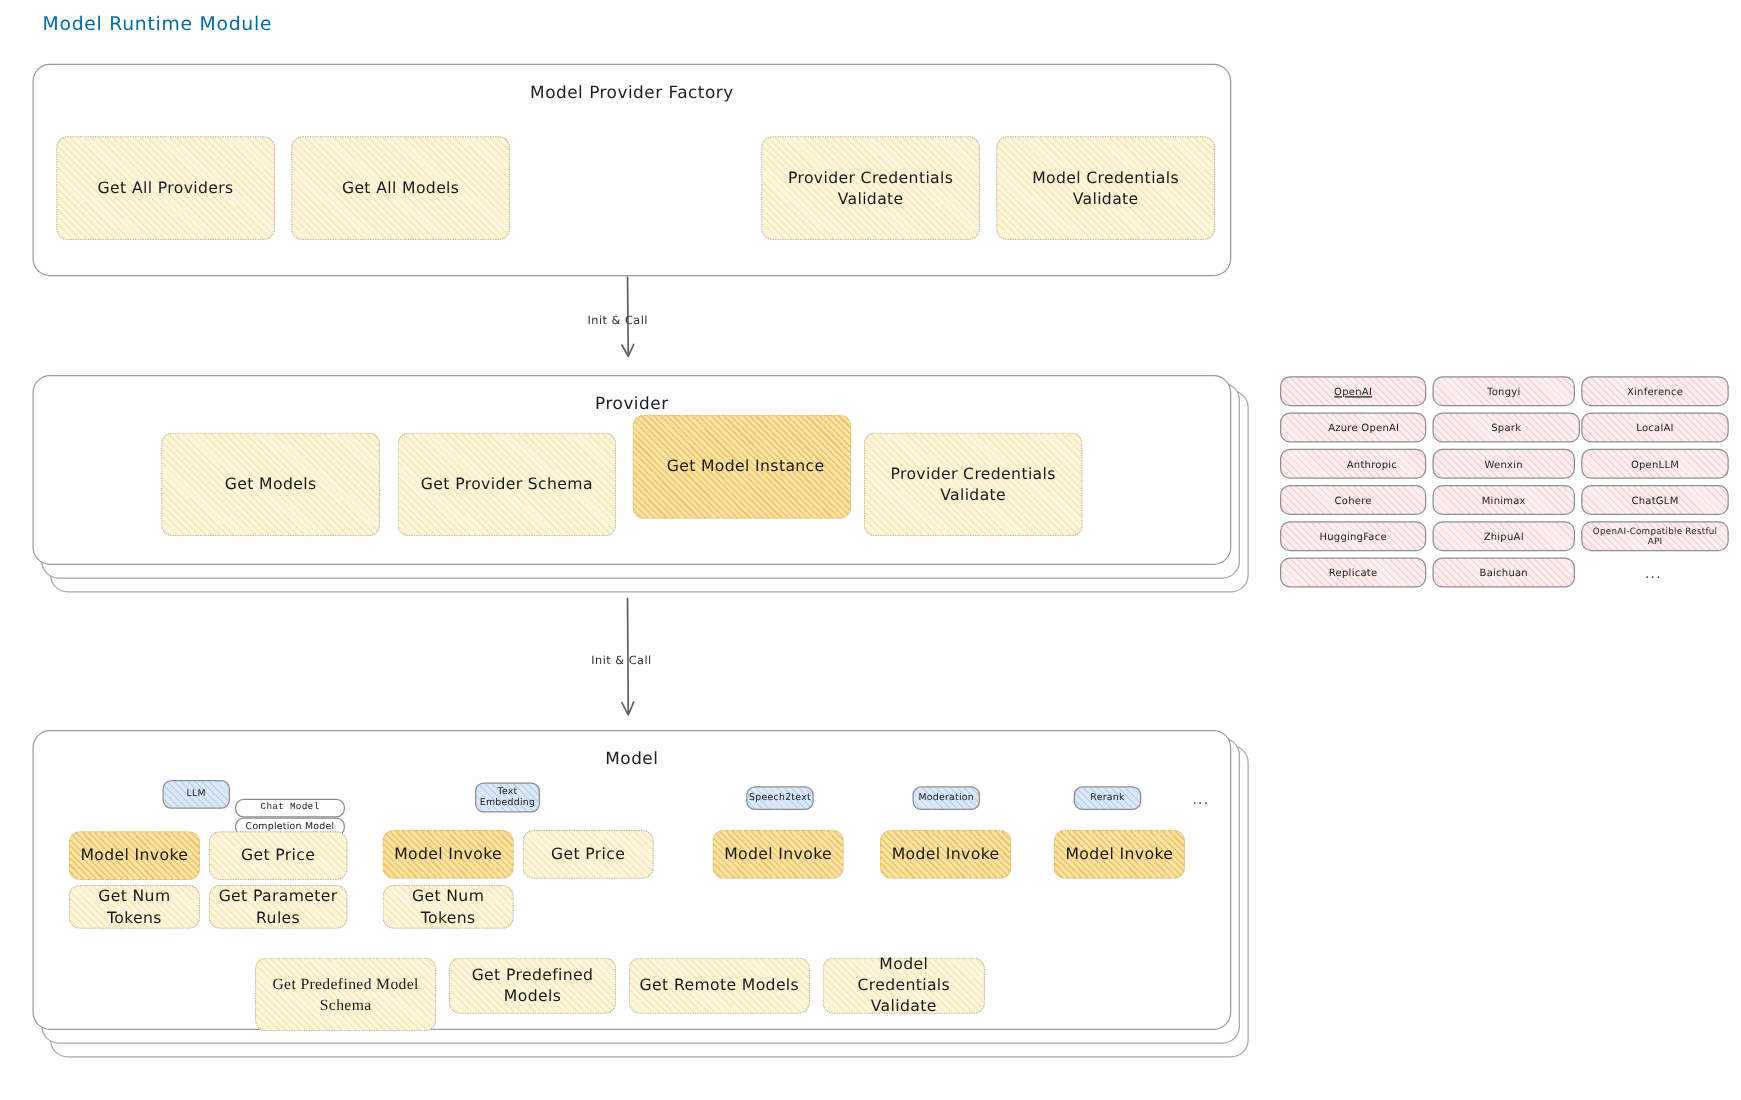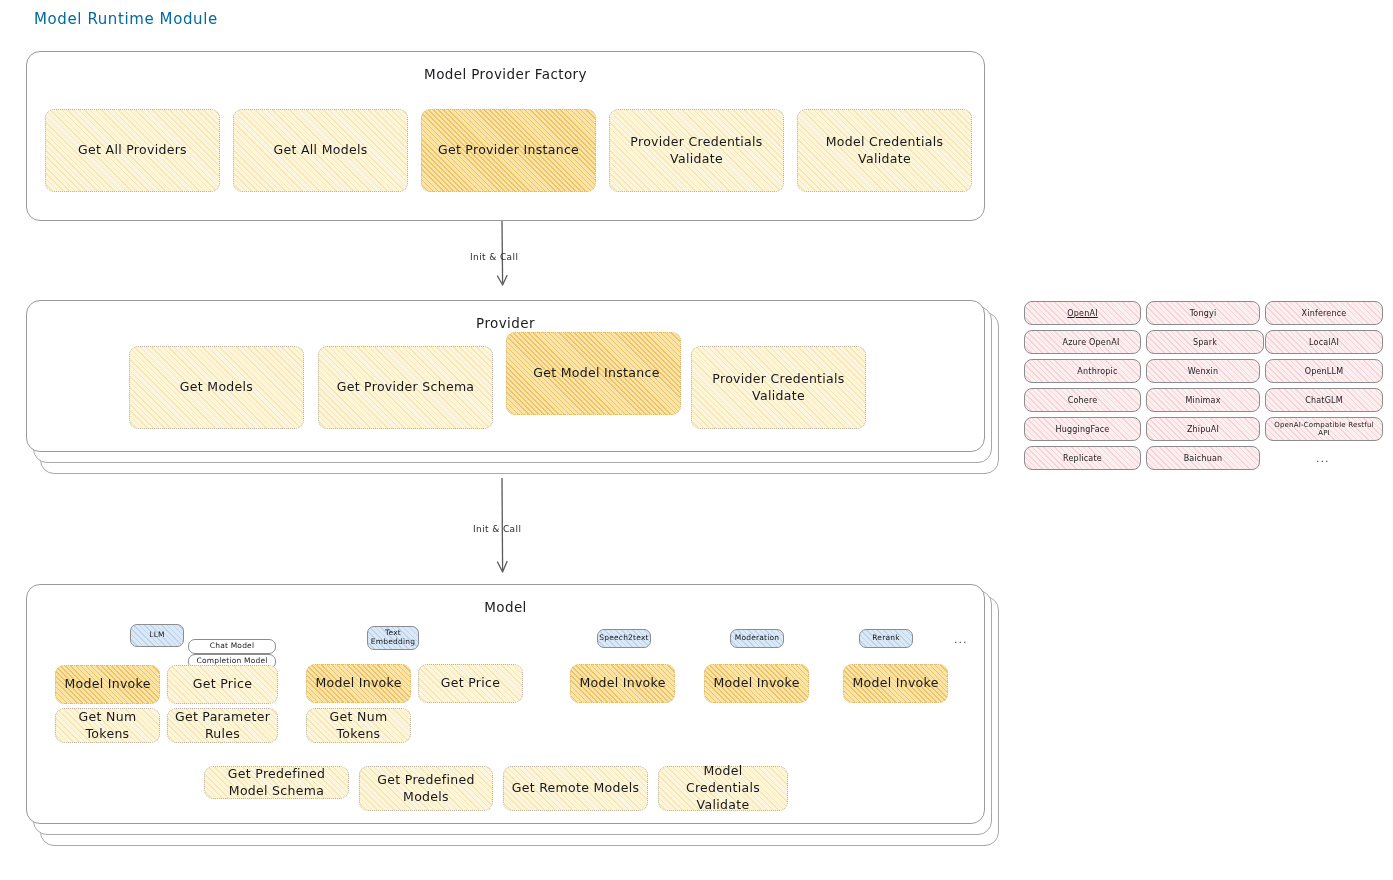--- a/index.html
+++ b/index.html
@@ -108,21 +108,20 @@
 
 <div id="page-title">Model Runtime Module</div>
 
 <div class="panel" style="left:26px;top:51px;width:959px;height:170px;">
   <div class="panel-title">Model Provider Factory</div>
 
   <div class="hbox light" style="left:18px;top:57px;width:175px;height:83px;">Get All Providers</div>
 
   <div class="hbox light" style="left:206px;top:57px;width:175px;height:83px;">Get All Models</div>
 
-  <div class="hbox strong" style="left:394px;top:57px;width:175px;height:83px;">Get Provider Instance</div>
 
   <div class="hbox light" style="left:582px;top:57px;width:175px;height:83px;">Provider Credentials Validate</div>
 
   <div class="hbox light" style="left:770px;top:57px;width:175px;height:83px;">Model Credentials Validate</div>
 </div>
 
 <svg class="arrow" style="left:490px;top:221px;" width="30" height="80" viewBox="0 0 30 80">
   <path d="M12,0 L12.6,62" stroke="#58595c" stroke-width="1.3" fill="none"></path>
   <path d="M7.5,55 L12.6,64 L17,54.5" stroke="#58595c" stroke-width="1.3" fill="none" stroke-linecap="round" stroke-linejoin="round"></path>
 </svg>
@@ -174,41 +173,41 @@
 <div class="arrow-label" style="left:473px;top:524px;">Init &amp; Call</div>
 
 <div class="stack-layer" style="left:40px;top:596px;width:959px;height:250px;"></div>
 <div class="stack-layer" style="left:33px;top:590px;width:959px;height:245px;"></div>
 
 <div class="panel" style="left:26px;top:584px;width:959px;height:240px;z-index:2;">
   <div class="panel-title">Model</div>
 
   <div class="mtag blue" style="left:103px;top:39px;width:54px;height:23px;">LLM</div>
   <div class="mtag plain" style="left:161px;top:36px;width:88px;height:15px;margin-top:33px;">Completion Model</div>
-  <div class="mtag plain" style="left:161px;top:54px;width:88px;height:15px;">Chat Model</div>
+  <div class="mtag plain" style="left:161px;top:54px;width:88px;height:15px;font-family:Liberation Mono, monospace;">Chat Model</div>
 
   <div class="hbox strong" style="left:28px;top:80px;width:105px;height:39px;">Model Invoke</div>
   <div class="hbox light" style="left:140px;top:80px;width:111px;height:39px;">Get Price</div>
   <div class="hbox light" style="left:28px;top:123px;width:105px;height:35px;">Get Num Tokens</div>
   <div class="hbox light" style="left:140px;top:123px;width:111px;height:35px;">Get Parameter Rules</div>
 
-  <div class="mtag blue" style="left:340px;top:41px;width:52px;height:24px;">Text Embedding</div>
+  <div class="mtag blue" style="left:353px;top:41px;width:52px;height:24px;">Text Embedding</div>
 
   <div class="hbox strong" style="left:279px;top:79px;width:105px;height:39px;">Model Invoke</div>
   <div class="hbox light" style="left:391px;top:79px;width:105px;height:39px;">Get Price</div>
   <div class="hbox light" style="left:279px;top:123px;width:105px;height:35px;">Get Num Tokens</div>
 
   <div class="mtag blue" style="left:570px;top:44px;width:54px;height:19px;">Speech2text</div>
   <div class="hbox strong" style="left:543px;top:79px;width:105px;height:39px;">Model Invoke</div>
 
   <div class="mtag blue" style="left:703px;top:44px;width:54px;height:19px;">Moderation</div>
   <div class="hbox strong" style="left:677px;top:79px;width:105px;height:39px;">Model Invoke</div>
 
   <div class="mtag blue" style="left:832px;top:44px;width:54px;height:19px;">Rerank</div>
   <div class="hbox strong" style="left:816px;top:79px;width:105px;height:39px;">Model Invoke</div>
 
   <div class="ellipsis" style="left:927px;top:48px;">...</div>
 
-  <div class="hbox light" style="left:177px;top:181px;width:145px;height:33px;">Get Predefined Model Schema</div>
+  <div class="hbox light" style="left:177px;top:181px;width:145px;height:59px;font-family:Liberation Serif, serif;">Get Predefined Model Schema</div>
   <div class="hbox light" style="left:332px;top:181px;width:134px;height:45px;">Get Predefined Models</div>
   <div class="hbox light" style="left:476px;top:181px;width:145px;height:45px;">Get Remote Models</div>
   <div class="hbox light" style="left:631px;top:181px;width:130px;height:45px;">Model Credentials Validate</div>
 </div>
 
 </body></html>

